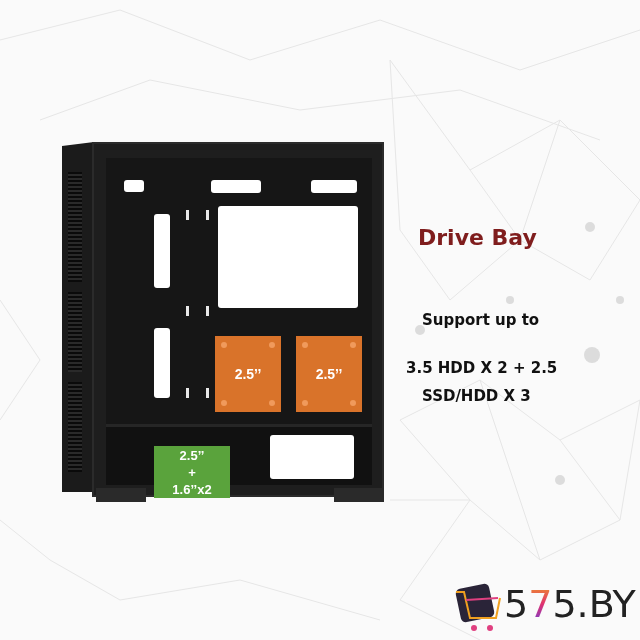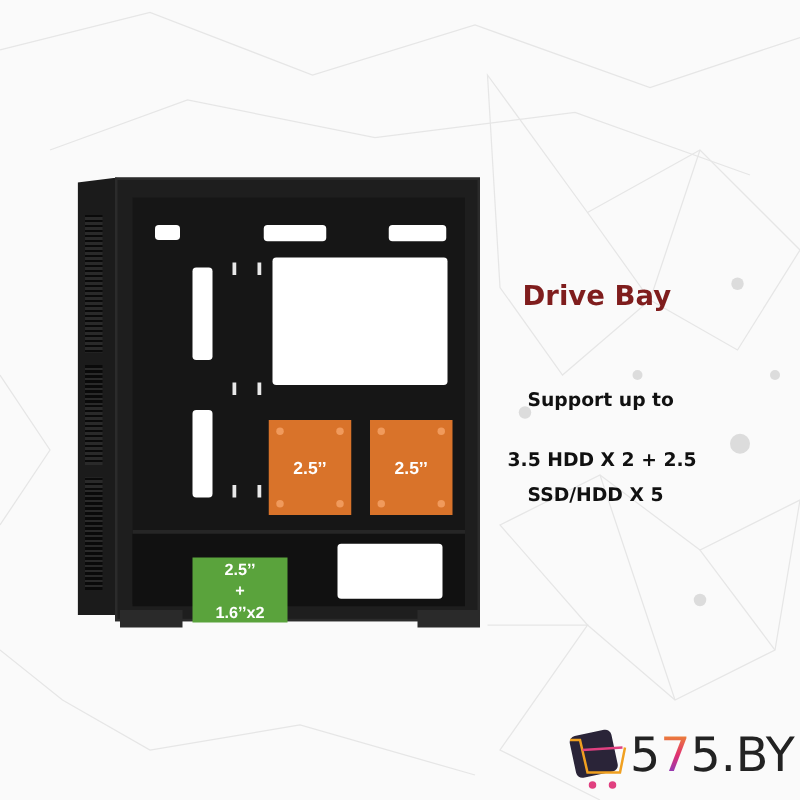--- a/index.html
+++ b/index.html
@@ -91,21 +91,21 @@
       <span>1.6’’x2</span>
     </div>
   </div>
   <div class="foot" style="left:34px;width:50px;"></div>
   <div class="foot" style="left:272px;width:50px;"></div>
 </div>
 
 <div class="title">Drive Bay</div>
 <div class="sub" style="left:422px;top:311px;">Support up to</div>
 <div class="sub" style="left:406px;top:359px;">3.5 HDD X 2 + 2.5</div>
-<div class="sub" style="left:422px;top:387px;">SSD/HDD X 5</div>
+<div class="sub" style="left:422px;top:387px;">SSD/HDD X 3</div>
 
 <div class="logo">
   <svg width="50" height="52" style="position:absolute;left:2px;top:4px;">
     <rect x="6" y="4" width="34" height="34" rx="5" fill="#2a2438" transform="rotate(-12 23 21)"></rect>
     <path d="M4 10 L12 10 L18 36 L44 36 L48 16" stroke="#f0a020" stroke-width="2" fill="none"></path>
     <path d="M14 18 L46 16" stroke="#e04080" stroke-width="2" fill="none"></path>
     <circle cx="22" cy="46" r="3" fill="#e04080"></circle>
       <circle cx="38" cy="46" r="3" fill="#e04080"></circle>
   </svg>
   <div class="logo-text"><span>5</span><span class="logo-seven">7</span><span>5.BY</span></div>

